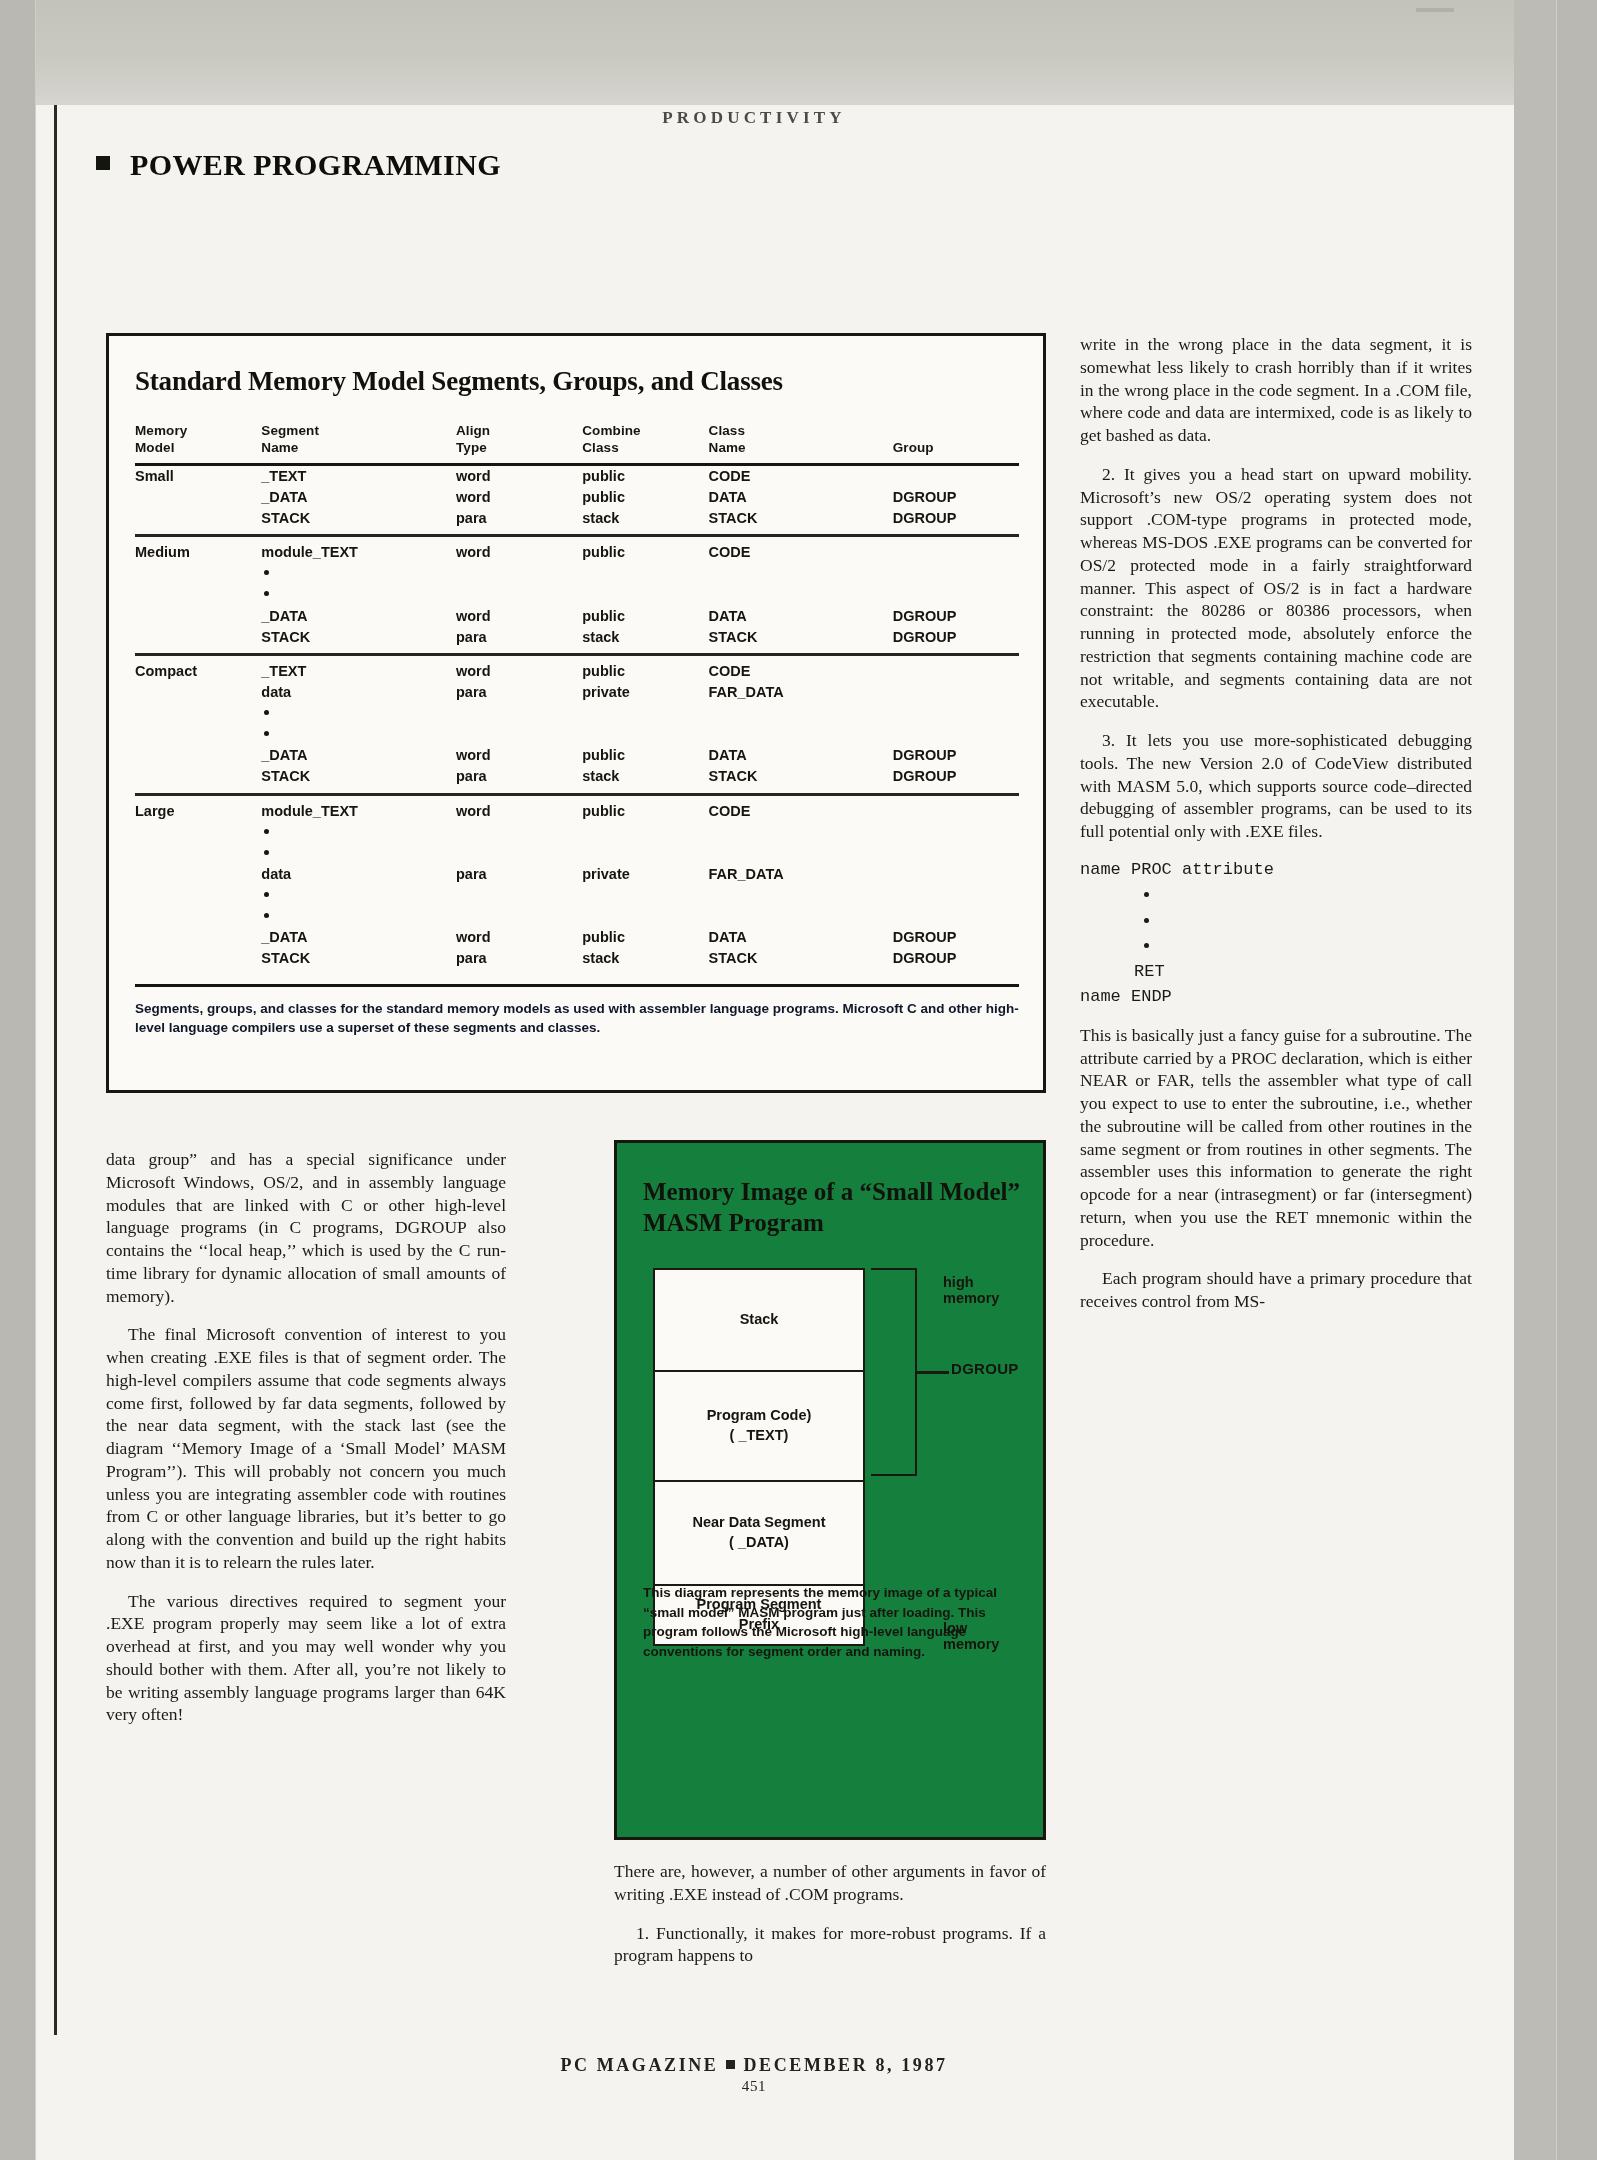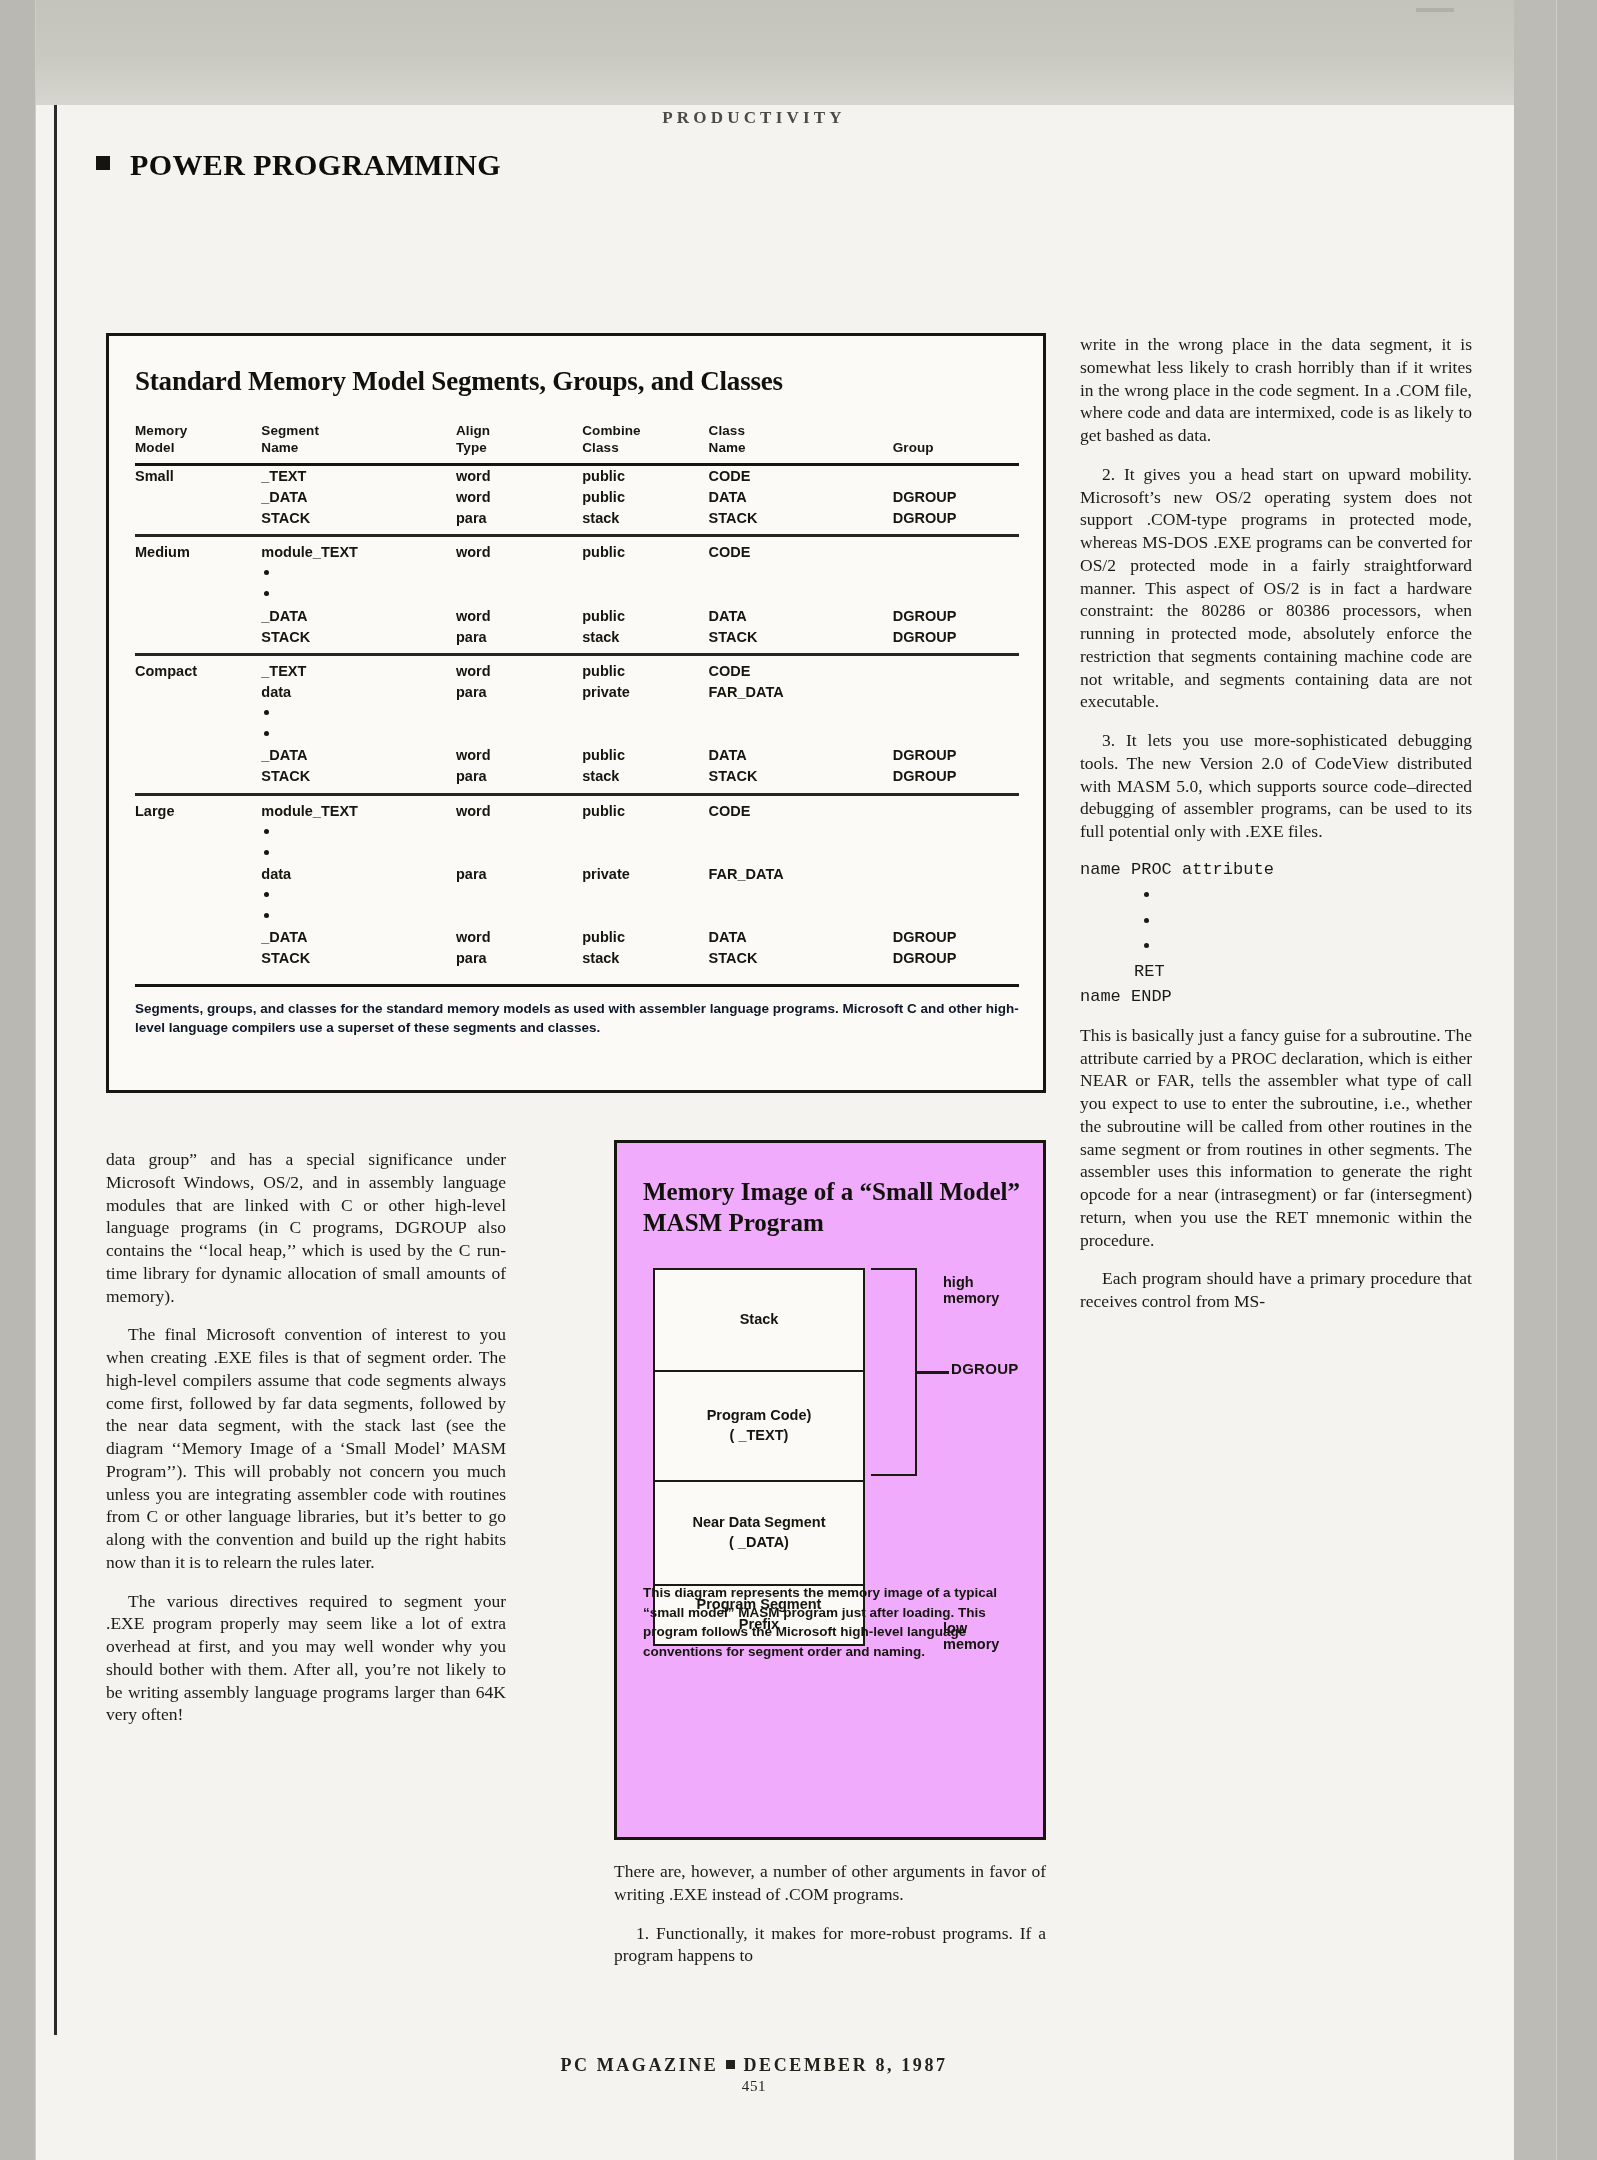--- a/index.html
+++ b/index.html
@@ -90,21 +90,21 @@
   tr.sep td div { height:3px; background:#26261f; margin:5px 0 5px 0;}
   #tbl-caption {
     margin-top:14px; border-top:3px solid #16160f; padding:12px 0 0 0;
     font-family:"Liberation Sans", sans-serif; font-weight:bold;
     font-size:13.5px; line-height:1.42; color:#0f172a;
   }
 
   
   #diagram-box {
     position:absolute; left:578px; top:1140px; width:432px; height:700px;
-    border:3px solid #17170f; background:#f0abfc;
+    border:3px solid #17170f; background:#15803d;
   }
   #diagram-box .inner { padding:26px 22px 0 26px; position:relative; height:100%;}
   #dia-title {
     font-family:"Liberation Serif", serif; font-weight:bold; font-size:25px;
     line-height:1.22; color:#12120c; margin:8px 0 30px 0;
   }
   #mem-wrap { position:relative; height:400px; }
   #mem-col { position:absolute; left:10px; top:0; width:212px; }
   .mem-block {
     border:2.5px solid #1a1a12; border-bottom:none; background:#fbfaf6;

